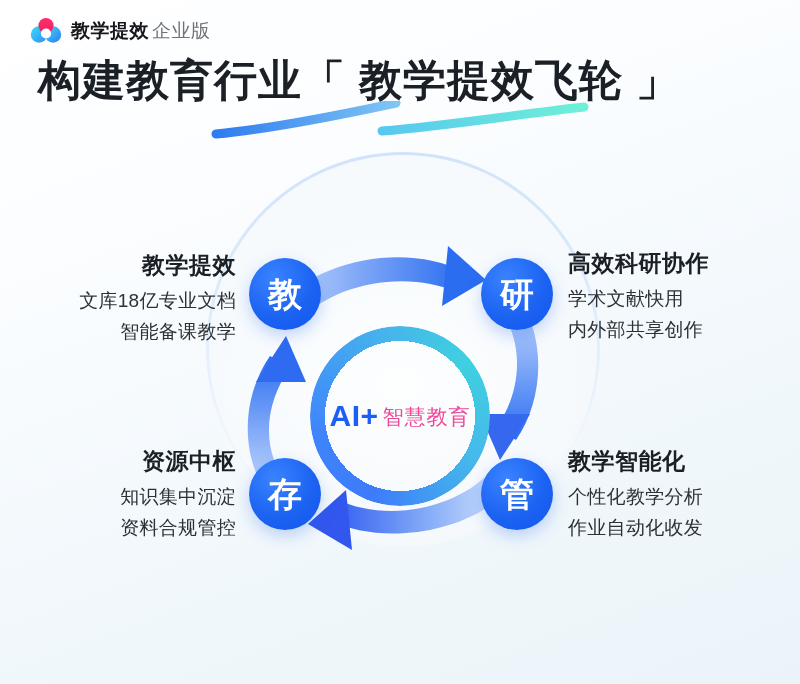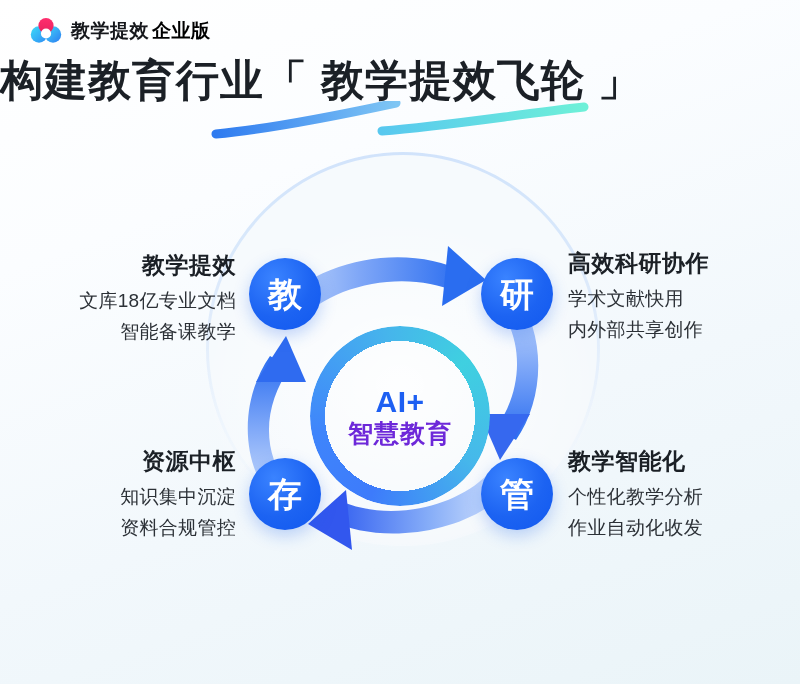--- a/index.html
+++ b/index.html
@@ -24,44 +24,44 @@
   .halo2{
     position:absolute;left:120px;top:150px;width:560px;height:470px;
     border-radius:50%;
     background:radial-gradient(closest-side,rgba(255,255,255,.85),rgba(255,255,255,0) 72%);
   }
 
   
   .logo-row{position:absolute;left:30px;top:17px;display:flex;align-items:center;gap:9px;}
   .logo-mark{width:32px;height:28px;position:relative;flex:none;}
   .logo-text{font-size:19px;font-weight:700;color:#16181c;letter-spacing:.5px;white-space:nowrap;}
-  .logo-text .ent{font-weight:700;color:#000000;margin-left:3px;}
-
-  
-  .title-wrap{position:absolute;left:0;top:56px;width:680px;text-align:left;}
+  .logo-text .ent{font-weight:400;color:#737373;margin-left:3px;}
+
+  
+  .title-wrap{position:absolute;left:0;top:56px;width:680px;text-align:right;}
   .title{
     display:inline-block;position:relative;
     font-size:43px;line-height:1.15;font-weight:800;color:#1b2026;
     letter-spacing:1px;white-space:nowrap;
   }
   .swoosh{position:absolute;left:50%;top:101px;transform:translateX(-50%);width:380px;height:40px;}
 
   
   .ring{
     position:absolute;left:310px;top:326px;width:180px;height:180px;border-radius:50%;
     background:conic-gradient(from 200deg,#3d7bfb 0deg,#3f85fb 60deg,#46b4ec 150deg,#3fd0e0 210deg,#46b9ea 280deg,#3d7bfb 360deg);
     -webkit-mask:radial-gradient(circle, transparent 0 75px, #000 75px);
             mask:radial-gradient(circle, transparent 0 75px, #000 75px);
   }
   .center-txt{
     position:absolute;left:310px;top:326px;width:180px;height:180px;
-    display:flex;flex-direction:column;align-items:center;justify-content:center;gap:4px;
+    display:flex;flex-direction:row;align-items:center;justify-content:center;gap:4px;
   }
   .center-ai{font-size:30px;font-weight:800;color:#1d5ff2;letter-spacing:.5px;line-height:1;}
-  .center-sub{font-size:25px;font-weight:700;color:#6d28d9;letter-spacing:1px;line-height:1;}
+  .center-sub{font-size:21px;font-weight:400;color:#ec4899;letter-spacing:1px;line-height:1;}
 
   
   .node{
     position:absolute;width:72px;height:72px;border-radius:50%;
     background:radial-gradient(circle at 35% 28%,#3a83ff 0%,#1c63f2 55%,#1158ef 100%);
     box-shadow:0 6px 16px rgba(28,95,235,.26);
     display:flex;align-items:center;justify-content:center;
     color:#fff;font-size:34px;font-weight:800;line-height:1;letter-spacing:0;
   }
   #node-jiao{left:249px;top:258px;}

